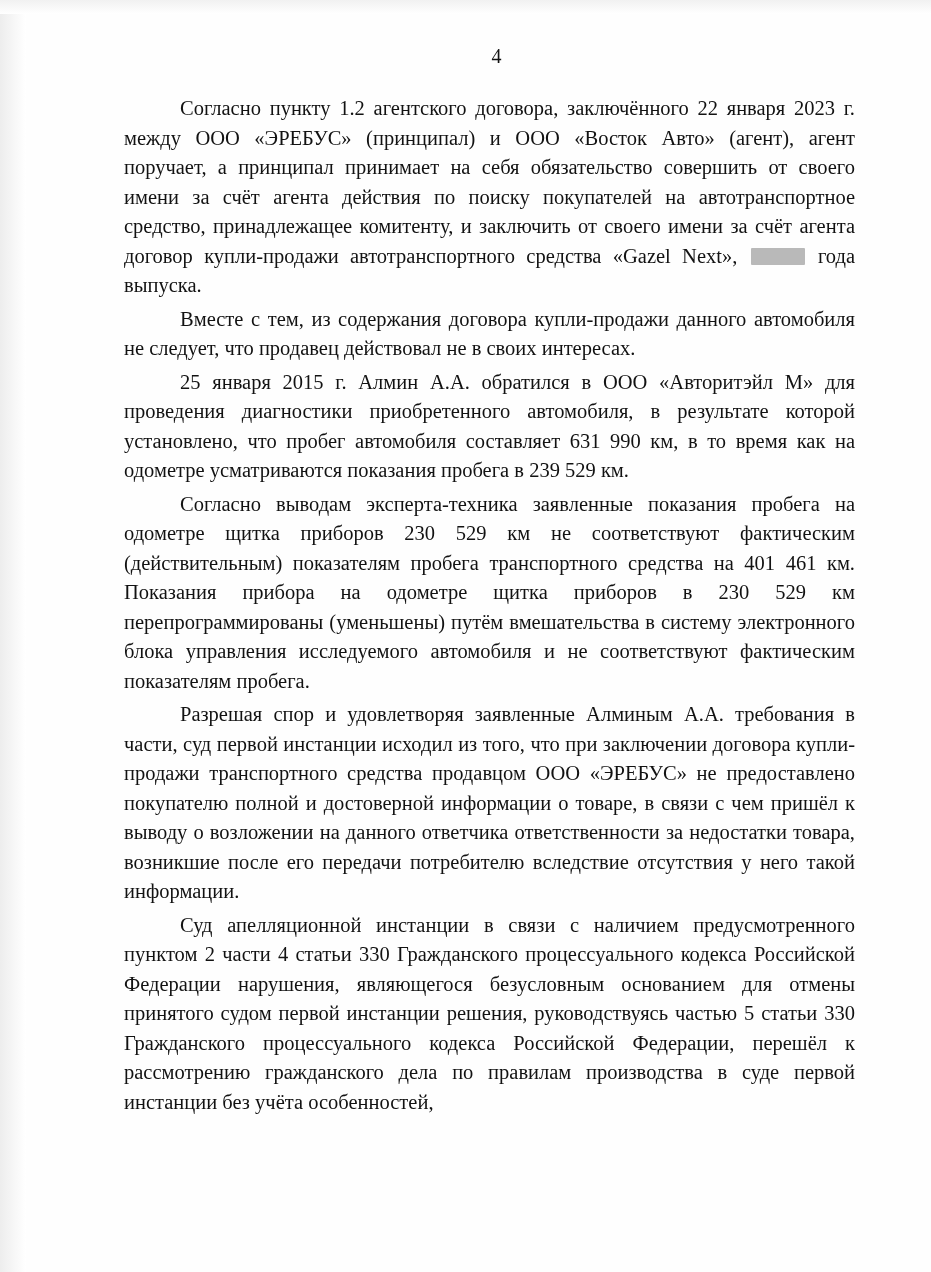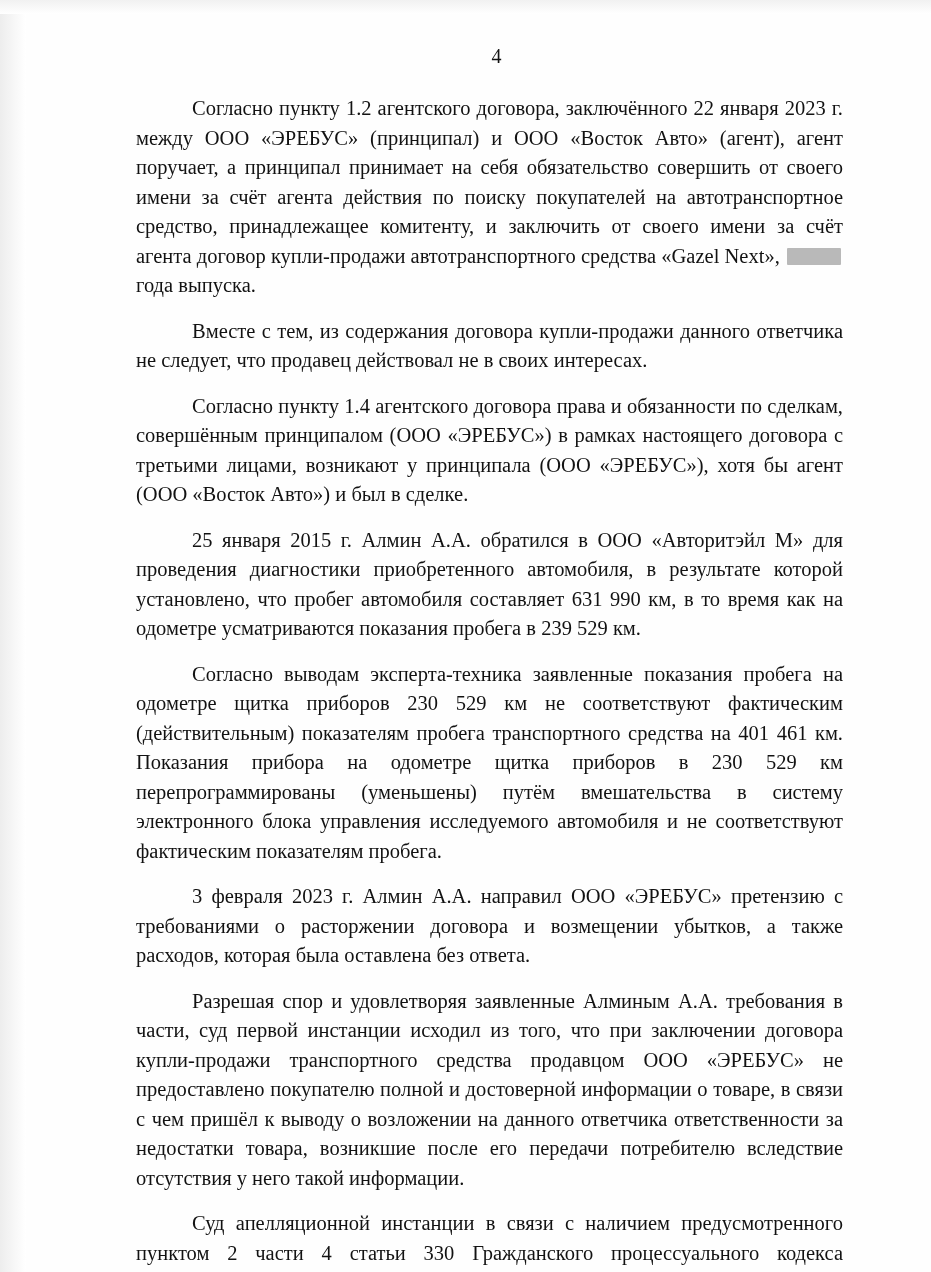--- a/index.html
+++ b/index.html
@@ -30,21 +30,21 @@
     padding-left: 14px;
   }
   .doc-body {
     font-size: 20.5px;
     line-height: 29.5px;
     text-align: justify;
     text-justify: inter-word;
     hyphens: none;
   }
   .para {
-    margin: 16px;
+    margin: 4px;
     text-indent: 56px;
     text-align: justify;
   }
   .para.last {
     text-align: justify;
   }
   .redaction {
     display: inline-block;
     width: 54px;
     height: 17px;
@@ -73,21 +73,19 @@
 <body>
 
 <div class="page">
   <div class="scan-edge-left"></div>
   <div class="scan-edge-top"></div>
 
   <div class="page-number">4</div>
 
   <div class="doc-body">
     <p class="para">Согласно пункту 1.2 агентского договора, заключённого 22 января 2023 г. между ООО «ЭРЕБУС» (принципал) и ООО «Восток Авто» (агент), агент поручает, а принципал принимает на себя обязательство совершить от своего имени за счёт агента действия по поиску покупателей на автотранспортное средство, принадлежащее комитенту, и заключить от своего имени за счёт агента договор купли-продажи автотранспортного средства «Gazel Next», <span class="redaction"></span> года выпуска.</p>
-    <p class="para">Вместе с тем, из содержания договора купли-продажи данного ответчика не следует, что продавец действовал не в своих интересах.</p>
-    <p class="para">Согласно пункту 1.4 агентского договора права и обязанности по сделкам, совершённым принципалом (ООО «ЭРЕБУС») в рамках настоящего договора с третьими лицами, возникают у принципала (ООО «ЭРЕБУС»), хотя бы агент (ООО «Восток Авто») и был в сделке.</p>
+    <p class="para">Вместе с тем, из содержания договора купли-продажи данного автомобиля не следует, что продавец действовал не в своих интересах.</p>
     <p class="para">25 января 2015 г. Алмин А.А. обратился в ООО «Авторитэйл М» для проведения диагностики приобретенного автомобиля, в результате которой установлено, что пробег автомобиля составляет 631 990 км, в то время как на одометре усматриваются показания пробега в 239 529 км.</p>
     <p class="para">Согласно выводам эксперта-техника заявленные показания пробега на одометре щитка приборов 230 529 км не соответствуют фактическим (действительным) показателям пробега транспортного средства на 401 461 км. Показания прибора на одометре щитка приборов в 230 529 км перепрограммированы (уменьшены) путём вмешательства в систему электронного блока управления исследуемого автомобиля и не соответствуют фактическим показателям пробега.</p>
-    <p class="para">3 февраля 2023 г. Алмин А.А. направил ООО «ЭРЕБУС» претензию с требованиями о расторжении договора и возмещении убытков, а также расходов, которая была оставлена без ответа.</p>
     <p class="para">Разрешая спор и удовлетворяя заявленные Алминым А.А. требования в части, суд первой инстанции исходил из того, что при заключении договора купли-продажи транспортного средства продавцом ООО «ЭРЕБУС» не предоставлено покупателю полной и достоверной информации о товаре, в связи с чем пришёл к выводу о возложении на данного ответчика ответственности за недостатки товара, возникшие после его передачи потребителю вследствие отсутствия у него такой информации.</p>
     <p class="para last">Суд апелляционной инстанции в связи с наличием предусмотренного пунктом 2 части 4 статьи 330 Гражданского процессуального кодекса Российской Федерации нарушения, являющегося безусловным основанием для отмены принятого судом первой инстанции решения, руководствуясь частью 5 статьи 330 Гражданского процессуального кодекса Российской Федерации, перешёл к рассмотрению гражданского дела по правилам производства в суде первой инстанции без учёта особенностей,</p>
   </div>
 </div>
 
 </body></html>

